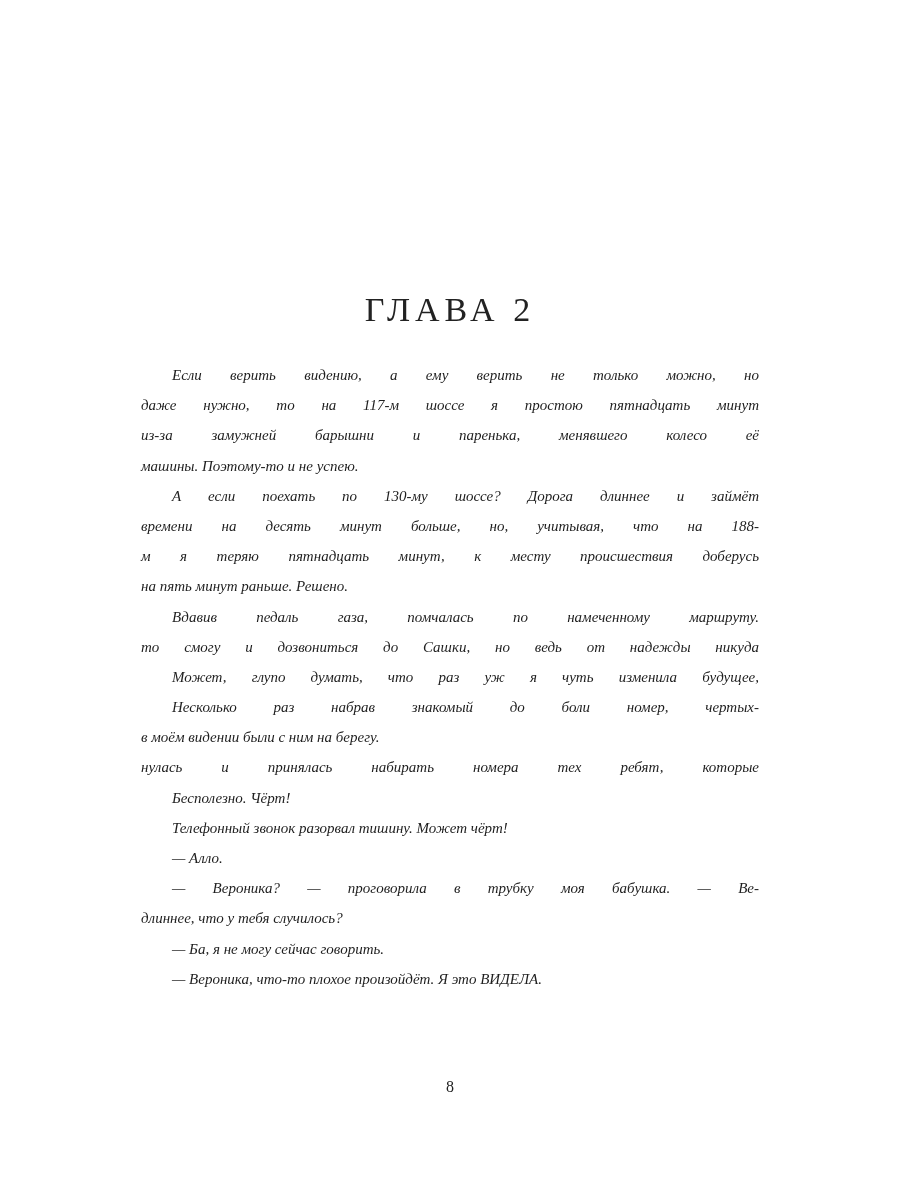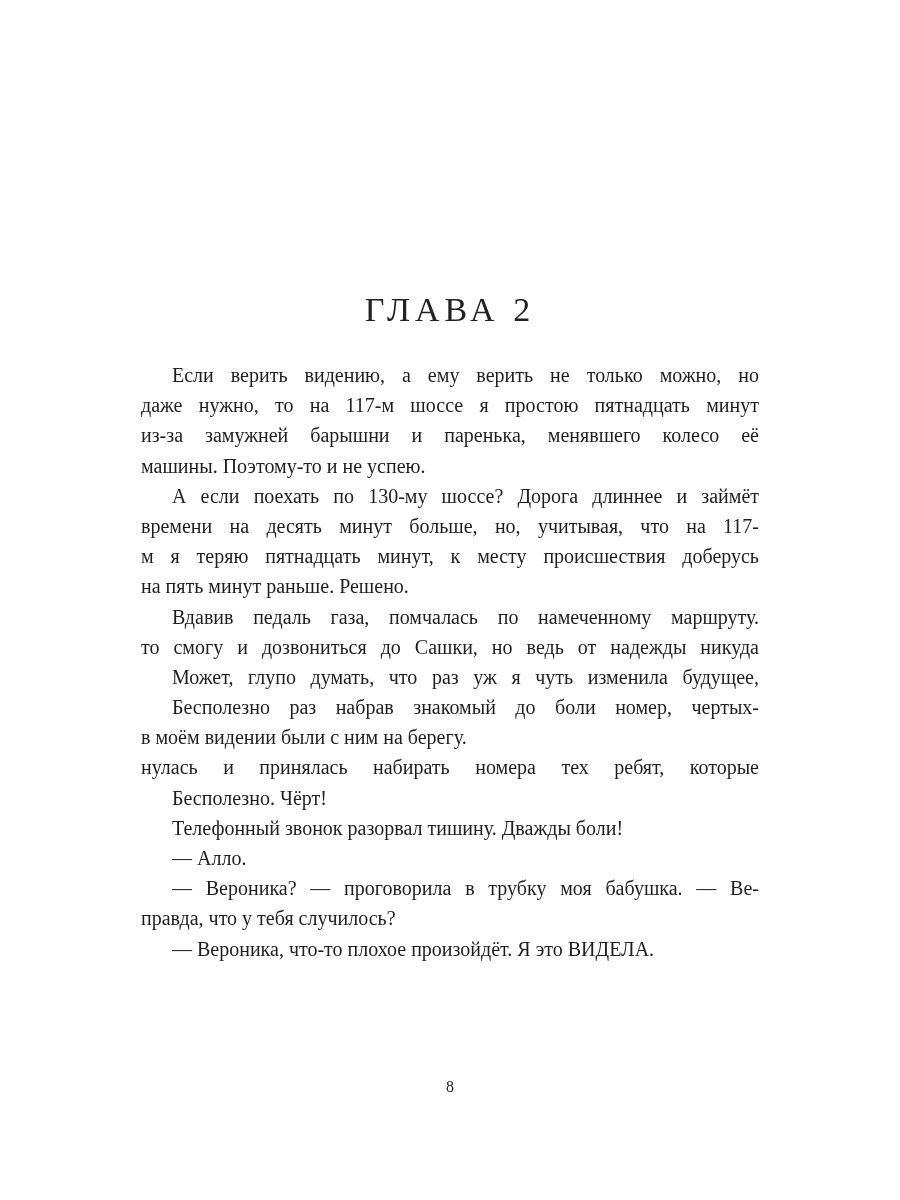--- a/index.html
+++ b/index.html
@@ -32,23 +32,24 @@
       font-weight: normal;
       color: #222;
       margin: 0;
       line-height: 40px;
     }
     .body-text {
       position: absolute;
       left: 141px;
       top: 360px;
       width: 618px;
-      font-size: 20px;
+      font-size: 15px;
       line-height: 30.2px;
       color: #1e1e1e;
+      font-style: italic;
     }
     .line {
       display: block;
       height: 30.2px;
       white-space: nowrap;
     }
     .line.justify {
       text-align: justify;
       text-align-last: justify;
     }
@@ -70,31 +71,32 @@
 
 <div class="page">
   <h1 class="chapter-title">ГЛАВА 2</h1>
 
   <div class="body-text">
     <span class="line indent justify">Если верить видению, а ему верить не только можно, но</span>
     <span class="line justify">даже нужно, то на 117-м шоссе я простою пятнадцать минут</span>
     <span class="line justify">из-за замужней барышни и паренька, менявшего колесо её</span>
     <span class="line">машины. Поэтому-то и не успею.</span>
     <span class="line indent justify">А если поехать по 130-му шоссе? Дорога длиннее и займёт</span>
-    <span class="line justify">времени на десять минут больше, но, учитывая, что на 117-</span>
+    <span class="line justify">времени на десять минут больше, но, учитывая, что на 188-</span>
     <span class="line justify">м я теряю пятнадцать минут, к месту происшествия доберусь</span>
     <span class="line">на пять минут раньше. Решено.</span>
     <span class="line indent justify">Вдавив педаль газа, помчалась по намеченному маршруту.</span>
     <span class="line justify">то смогу и дозвониться до Сашки, но ведь от надежды никуда</span>
     <span class="line indent justify">Может, глупо думать, что раз уж я чуть изменила будущее,</span>
-    <span class="line indent justify">Бесполезно раз набрав знакомый до боли номер, чертых-</span>
+    <span class="line indent justify">Несколько раз набрав знакомый до боли номер, чертых-</span>
     <span class="line">в моём видении были с ним на берегу.</span>
     <span class="line justify">нулась и принялась набирать номера тех ребят, которые</span>
     <span class="line indent">Бесполезно. Чёрт!</span>
-    <span class="line indent">Телефонный звонок разорвал тишину. Дважды боли!</span>
+    <span class="line indent">Телефонный звонок разорвал тишину. Может чёрт!</span>
     <span class="line indent">— Алло.</span>
     <span class="line indent justify">— Вероника? — проговорила в трубку моя бабушка. — Ве-</span>
-    <span class="line">правда, что у тебя случилось?</span>
+    <span class="line">длиннее, что у тебя случилось?</span>
+    <span class="line indent">— Ба, я не могу сейчас говорить.</span>
     <span class="line indent">— Вероника, что-то плохое произойдёт. Я это ВИДЕЛА.</span>
   </div>
 
   <div class="page-number">8</div>
 </div>
 
 </body></html>

